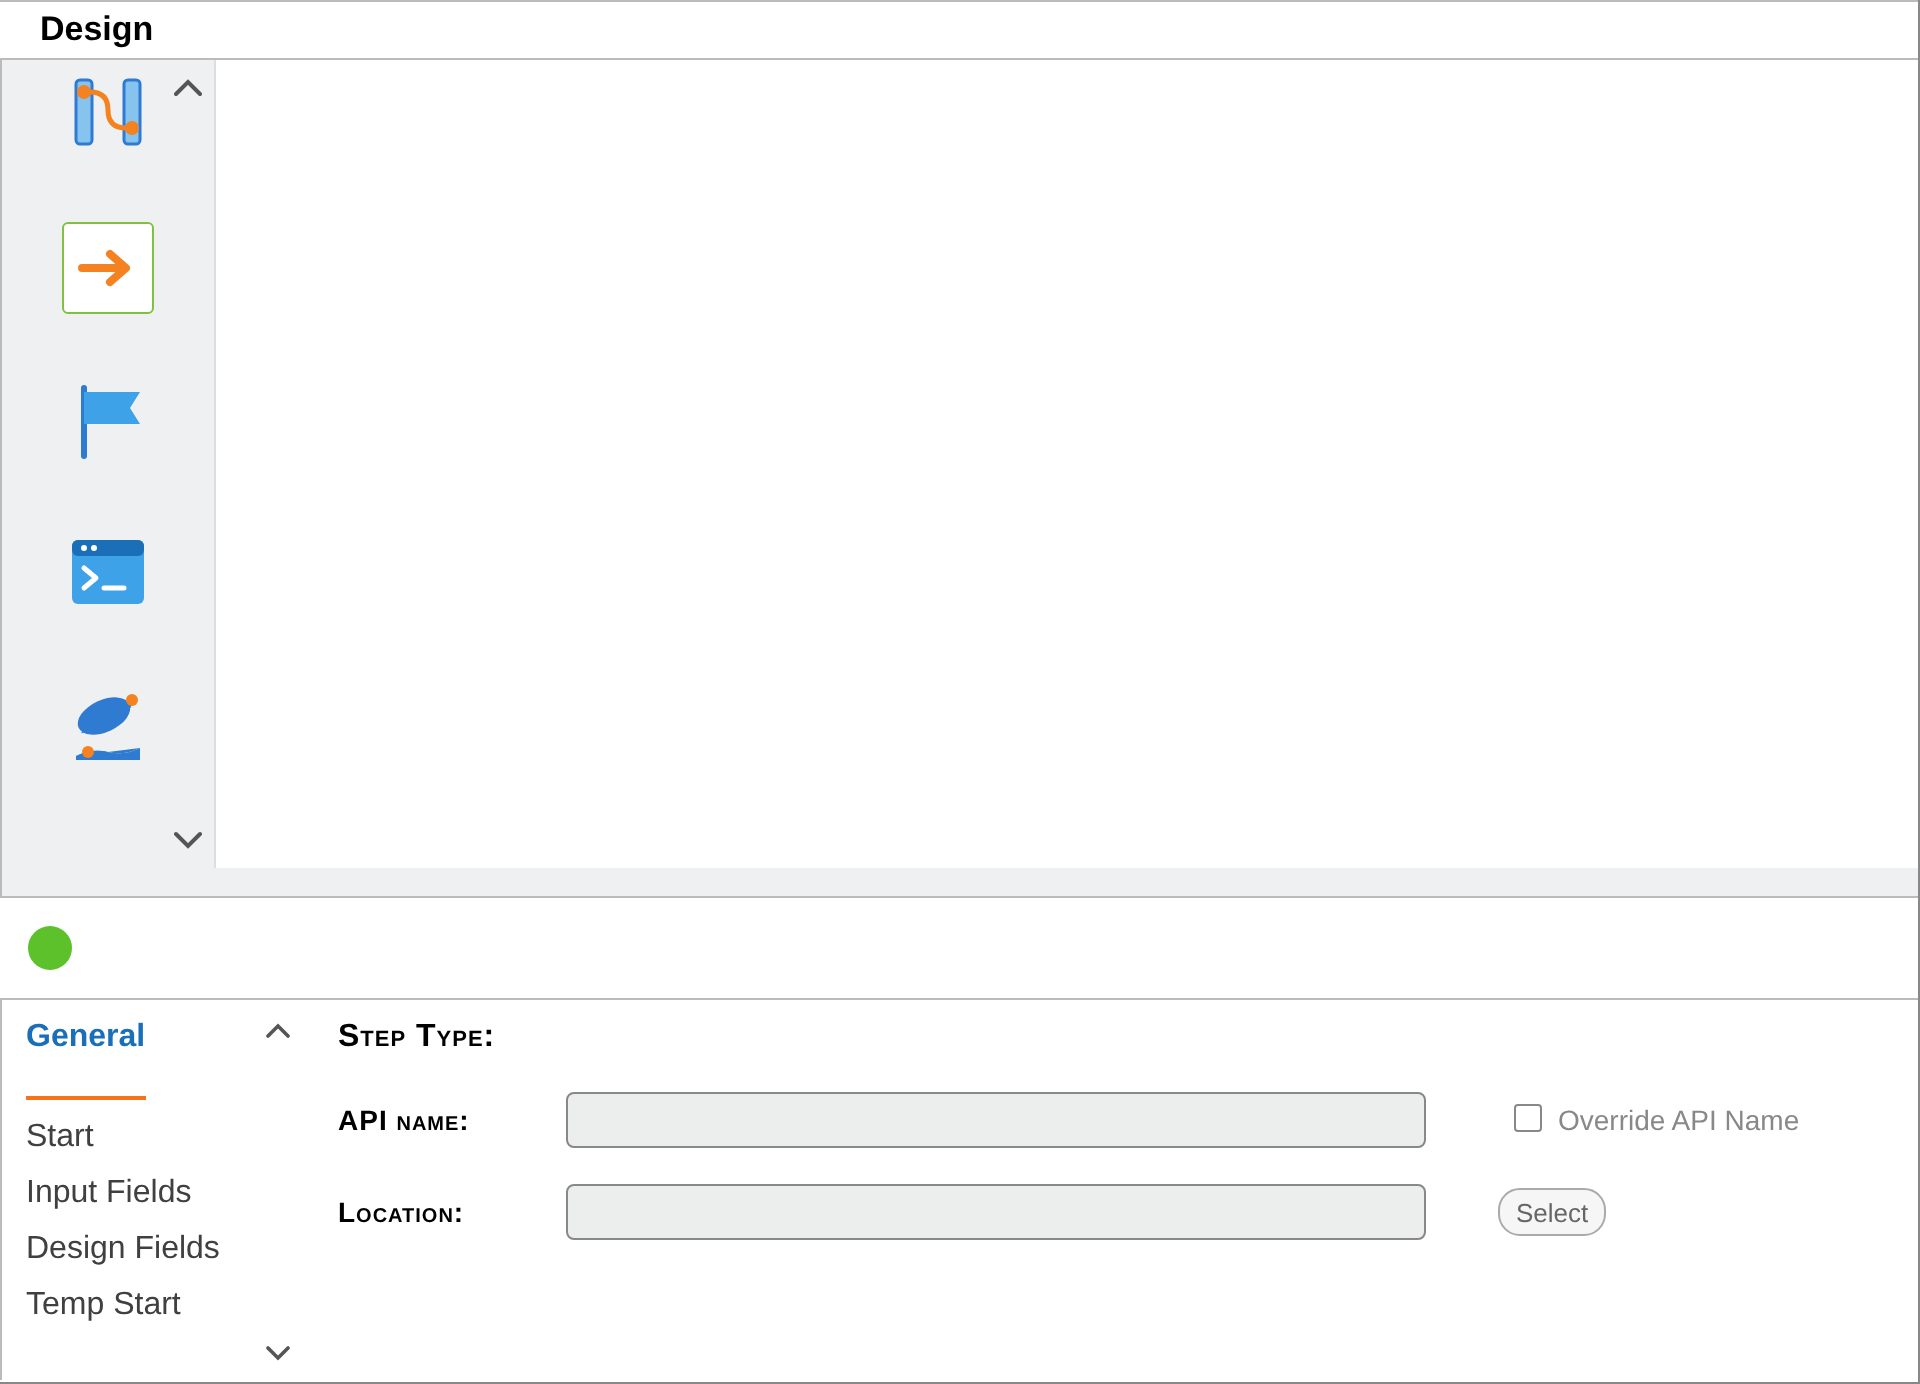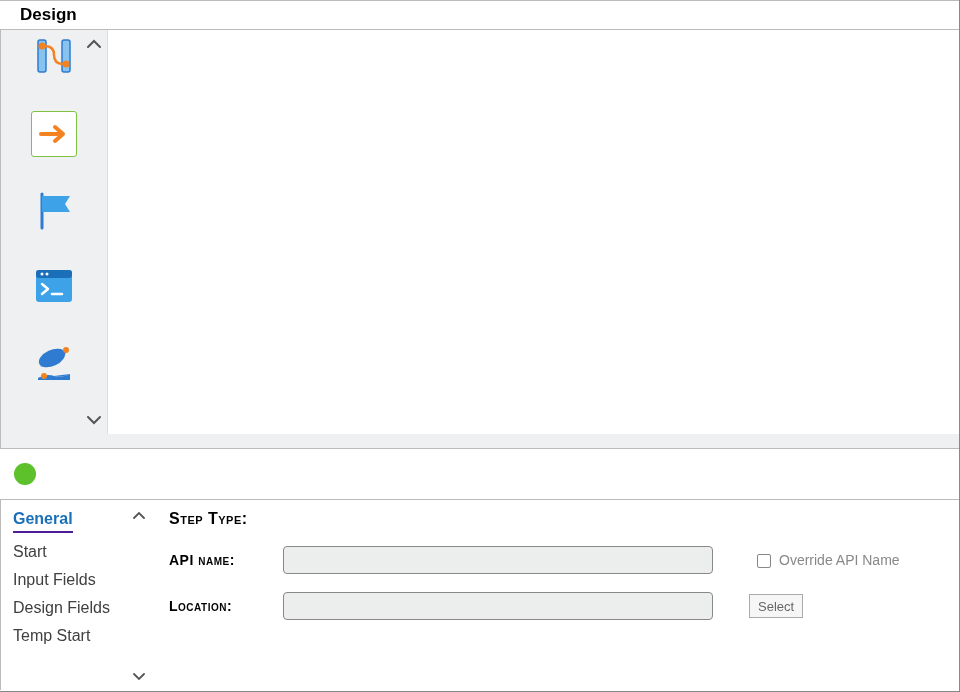--- a/index.html
+++ b/index.html
@@ -100,22 +100,22 @@
     position: relative;
   }
   .props-nav-item {
     font-size: 16px;
     color: #404040;
     cursor: pointer;
   }
   .props-nav-item.active {
     color: #1a6fb8;
     font-weight: bold;
-    border-bottom: 2px solid #4c1d95;
-    padding-bottom: 3px;
+    border-bottom: 2px solid #f97316;
+    padding-bottom: 20px;
     width: fit-content;
   }
   .props-nav-scroll {
     position: absolute;
     right: 6px;
     cursor: pointer;
   }
   .props-nav-scroll.up { top: 6px; }
   .props-nav-scroll.down { bottom: 6px; }
   .props-form {
@@ -146,39 +146,39 @@
     padding: 2px 6px;
     background: #fff;
     font-size: 14px;
   }
   .form-input.readonly {
     background: #eceded;
     color: #555;
   }
   .override-box {
     display: flex;
-    align-items: flex-end;
+    align-items: flex-start;
     gap: 8px;
     margin-left: 30px;
     color: #888;
     font-size: 14px;
   }
   .override-chk {
     width: 14px;
     height: 14px;
     border: 1px solid #888;
     border-radius: 2px;
     background: #fff;
     cursor: pointer;
   }
   .select-btn {
     height: 24px;
     padding: 0 8px;
     border: 1px solid #aaa;
-    border-radius: 0;
+    border-radius: 11px;
     background: #f6f6f6;
     color: #666;
     cursor: pointer;
     font-size: 13px;
     margin-left: 22px;
   }
   .step-type-label {
     font-variant: small-caps;
     font-weight: bold;
     font-size: 16px;

